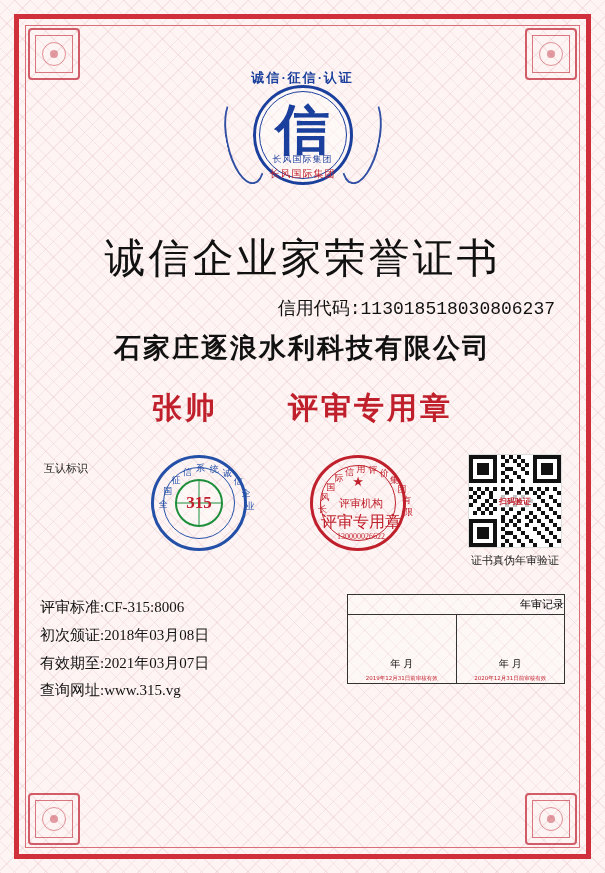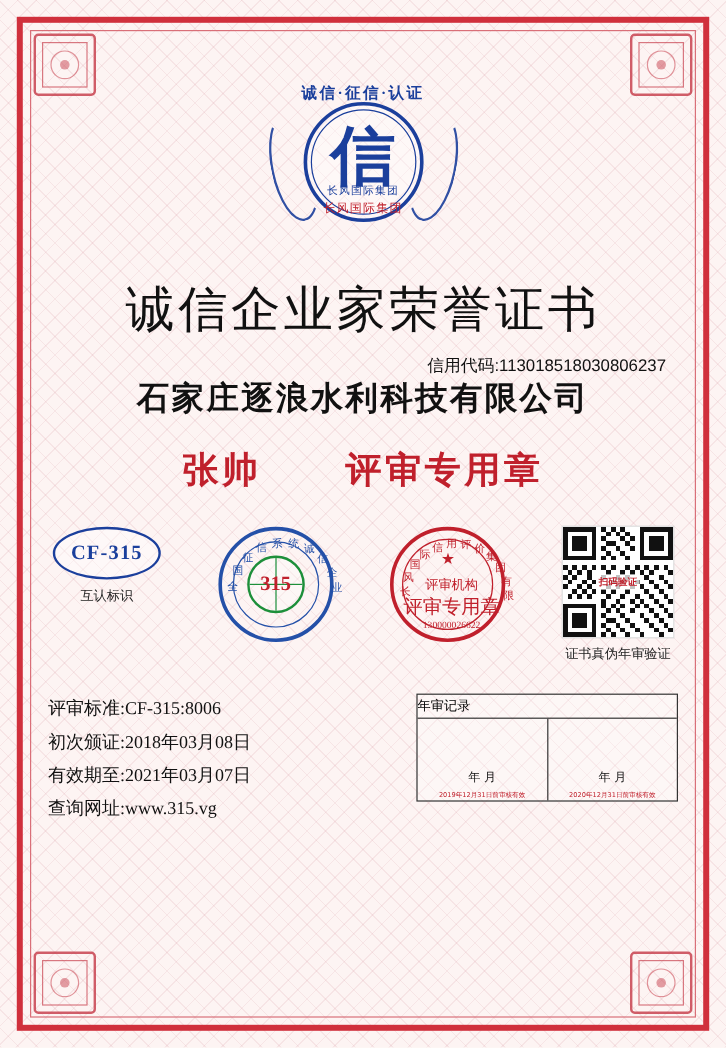--- a/index.html
+++ b/index.html
@@ -98,25 +98,26 @@
     color:#111;
     font-size:41px;
     font-weight:normal;
     letter-spacing:3px;
     font-family:"DejaVu Sans", sans-serif;
   }
   .credit-code{
     margin-top:10px;
     text-align:right;
     padding-right:10px;
-    font-size:14px;
+    font-size:18px;
     color:#111;
-    font-family:Liberation Sans, sans-serif;
+    font-family:Liberation Mono, monospace;
   }
   .company{
+    margin-top:10px;
     text-align:center;
     font-size:27px;
     font-weight:bold;
     letter-spacing:2px;
     color:#111;
     font-family:"DejaVu Sans", sans-serif;
   }
   .person-row{
     margin-top:22px;
     display:flex;
@@ -250,21 +251,21 @@
   .info-list .label{letter-spacing:0px;}
   .info-list .value{letter-spacing:0px;}
 
   .annual{
     width:218px;
     border:1px solid #333;
     box-sizing:border-box;
     background:rgba(255,255,255,.25);
   }
   .annual-title{
-    text-align:left;font-size:11px;padding:2px 0;
+    text-align:right;font-size:11px;padding:2px 0;
     border-bottom:1px solid #333;
     font-family:Liberation Mono, monospace;
   }
   .annual-body{display:flex;height:68px;}
   .annual-cell{
     flex:1;position:relative;
   }
   .annual-cell + .annual-cell{border-left:1px solid #333;}
   .annual-ym{
     position:absolute;bottom:12px;left:0;width:100%;text-align:center;
@@ -331,21 +332,20 @@
     <div class="company">石家庄逐浪水利科技有限公司</div>
 
     <div class="person-row">
       <div class="person-name">张帅</div>
       <div class="person-title">评审专用章</div>
     </div>
 
     <div class="seals">
 
       <div class="seal-cell">
-        <div class="cf-oval">CF-315</div>
         <div class="seal-caption">互认标识</div>
       </div>
 
       <div class="seal-cell">
         <div class="seal-round seal-blue">
           <div class="inner"></div>
           <div class="seal-arc">
             <span style="transform:rotate(-80deg) translate(0,-44px) rotate(80deg)">全</span>
             <span style="transform:rotate(-62deg) translate(0,-44px) rotate(62deg)">国</span>
             <span style="transform:rotate(-44deg) translate(0,-44px) rotate(44deg)">征</span>

